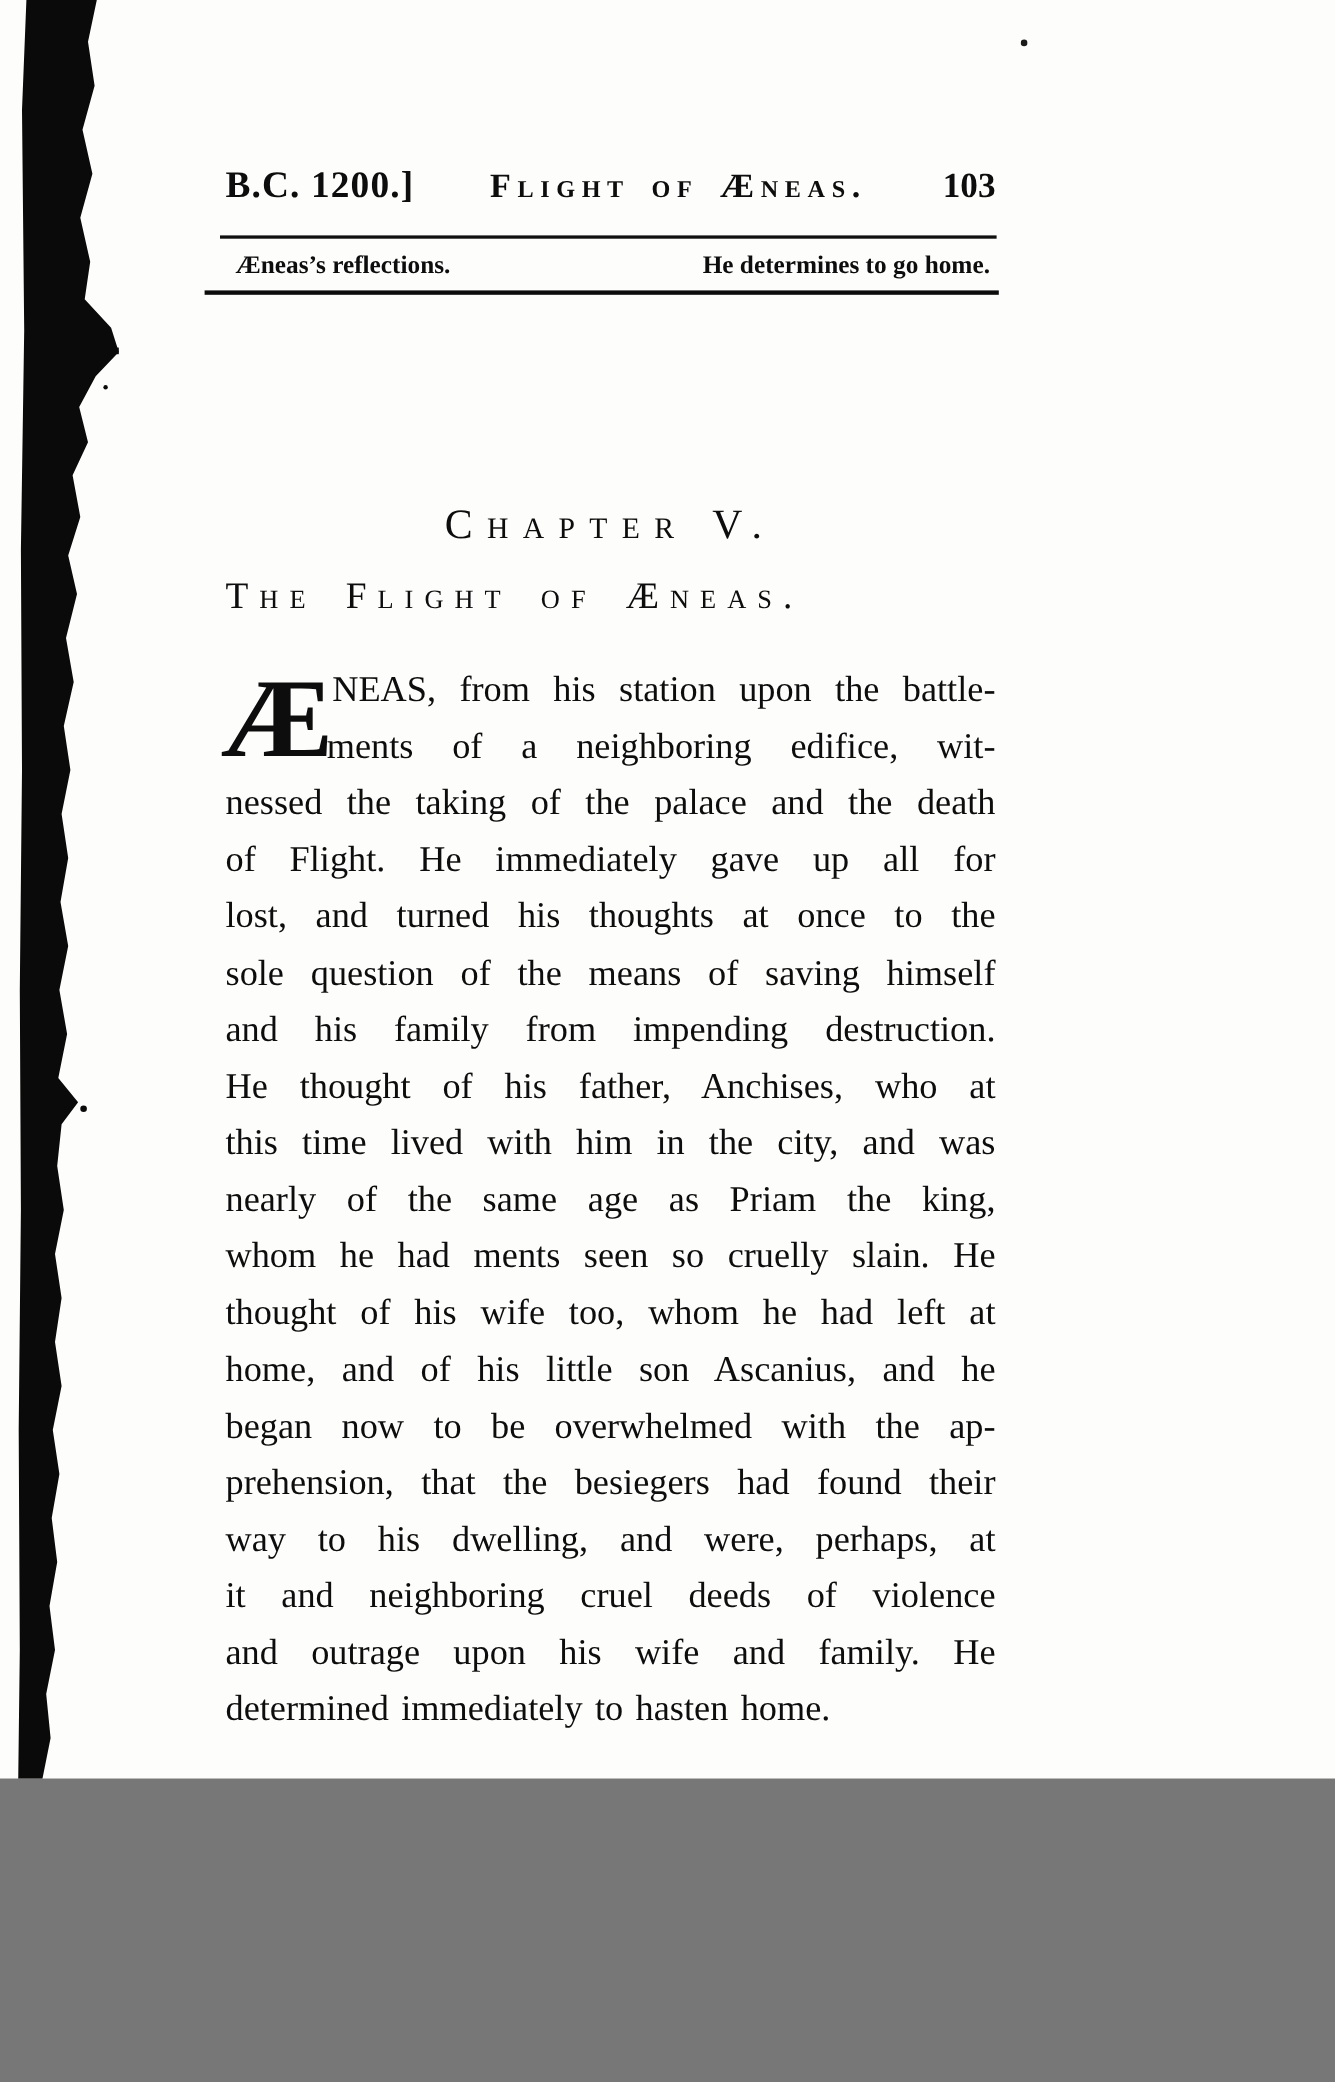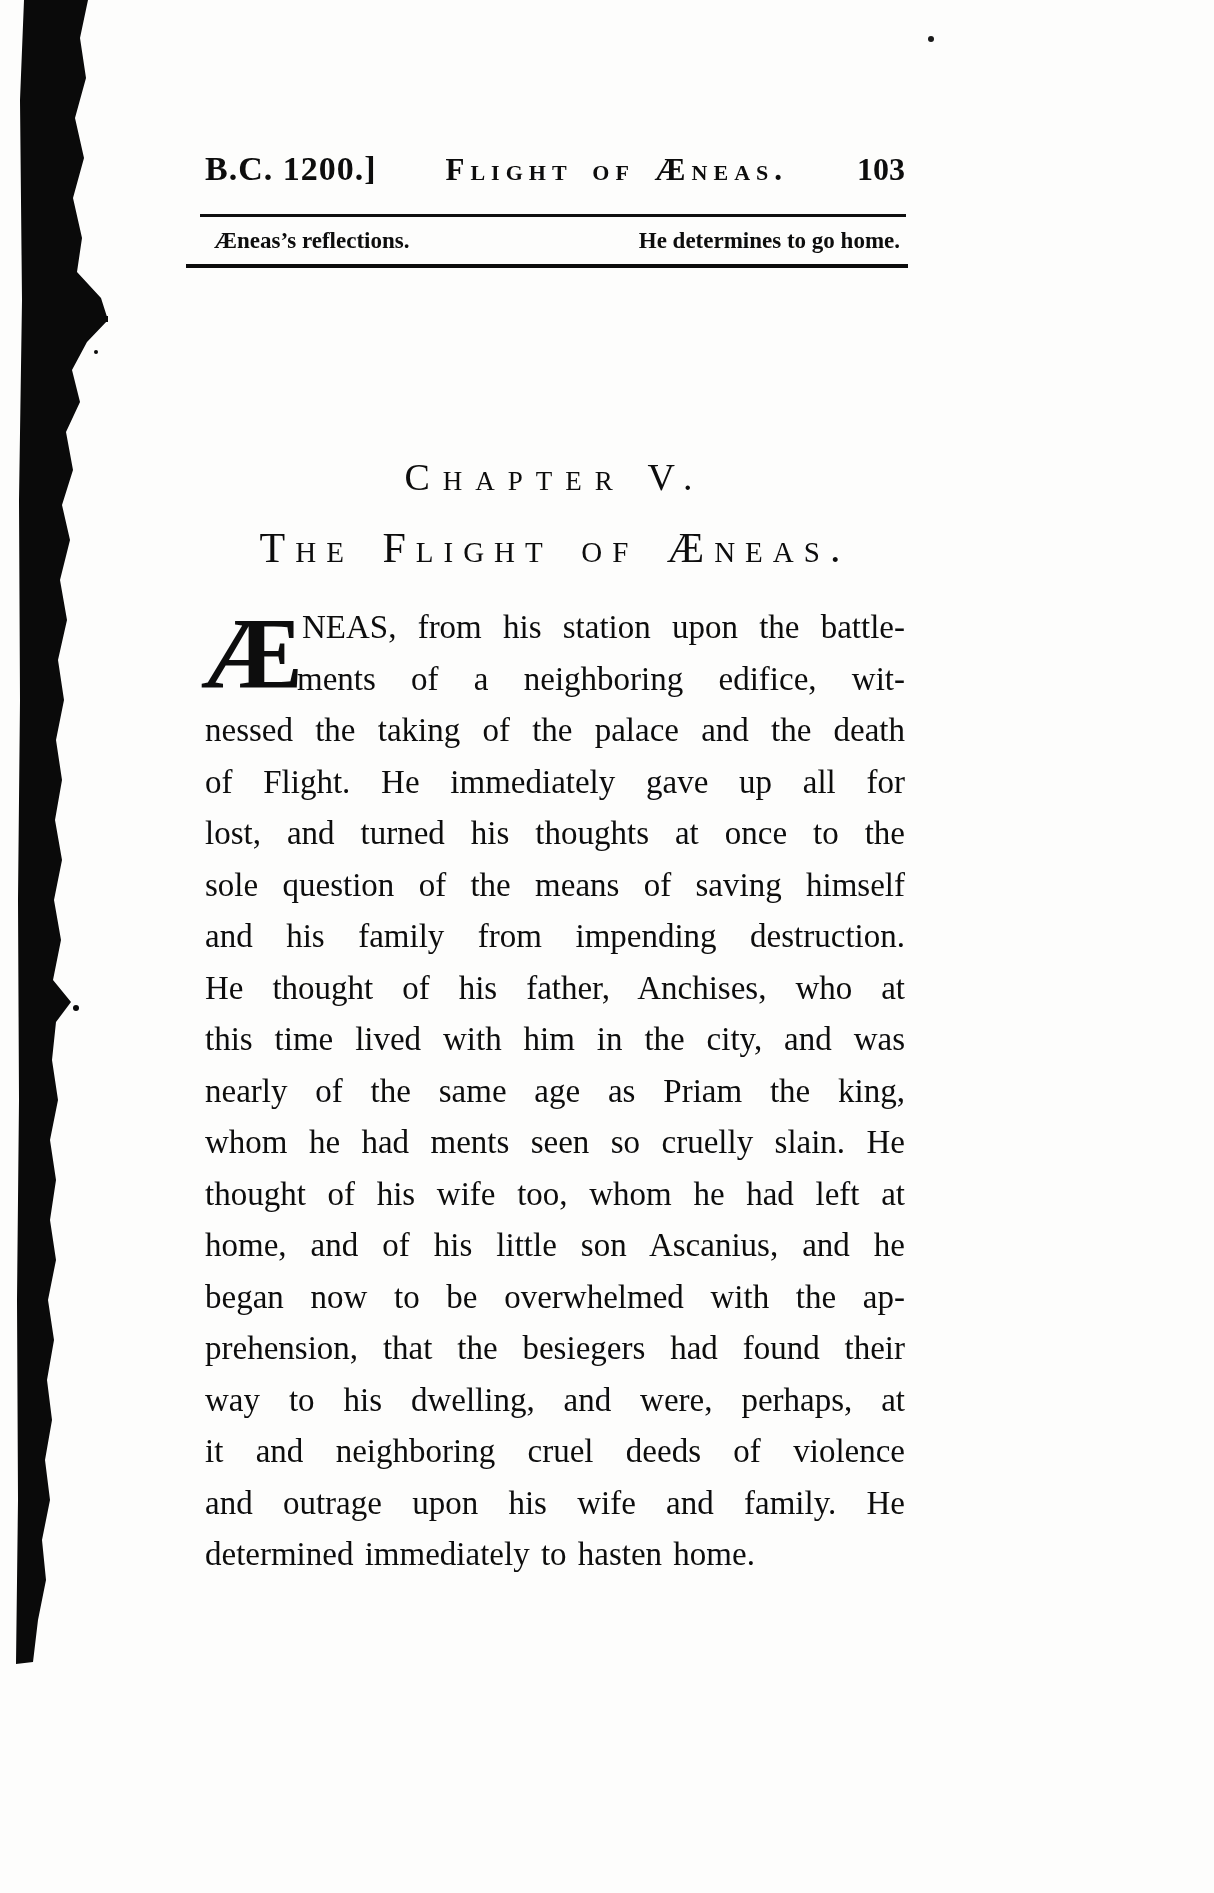--- a/index.html
+++ b/index.html
@@ -1,19 +1,19 @@
 <!DOCTYPE html>
 <html><head>
 <meta charset="utf-8">
 <style>
   html, body { margin: 0; padding: 0; background: #777; }
   .page {
     position: relative;
     width: 1214px;
-    height: 1893px;
+    height: 1617px;
     background: #fdfdfc;
     overflow: hidden;
     font-family: "Liberation Serif", "DejaVu Serif", serif;
     color: #0d0d0d;
   }
   .binding-strip { position: absolute; left: 0; top: 0; }
   .top-right-speck {
     position: absolute; left: 928px; top: 36px;
     width: 6px; height: 6px; border-radius: 50%;
     background: #1a1a1a;
@@ -55,23 +55,23 @@
   
   .chapter-title {
     position: absolute; left: 205px; top: 455px; width: 700px;
     text-align: center;
     font-variant: small-caps;
     font-size: 38px;
     letter-spacing: 13px;
   }
   .chapter-subtitle {
     position: absolute; left: 205px; top: 524px; width: 700px;
-    text-align: center;
+    text-align: left;
     font-variant: small-caps;
-    font-size: 42px;
+    font-size: 34px;
     letter-spacing: 10px;
     word-spacing: 8px;
   }
 
   
   .para1 {
     position: absolute; left: 205px; top: 602px; width: 700px;
   }
   .para2 {
     position: absolute; left: 205px; top: 1634px; width: 700px;

